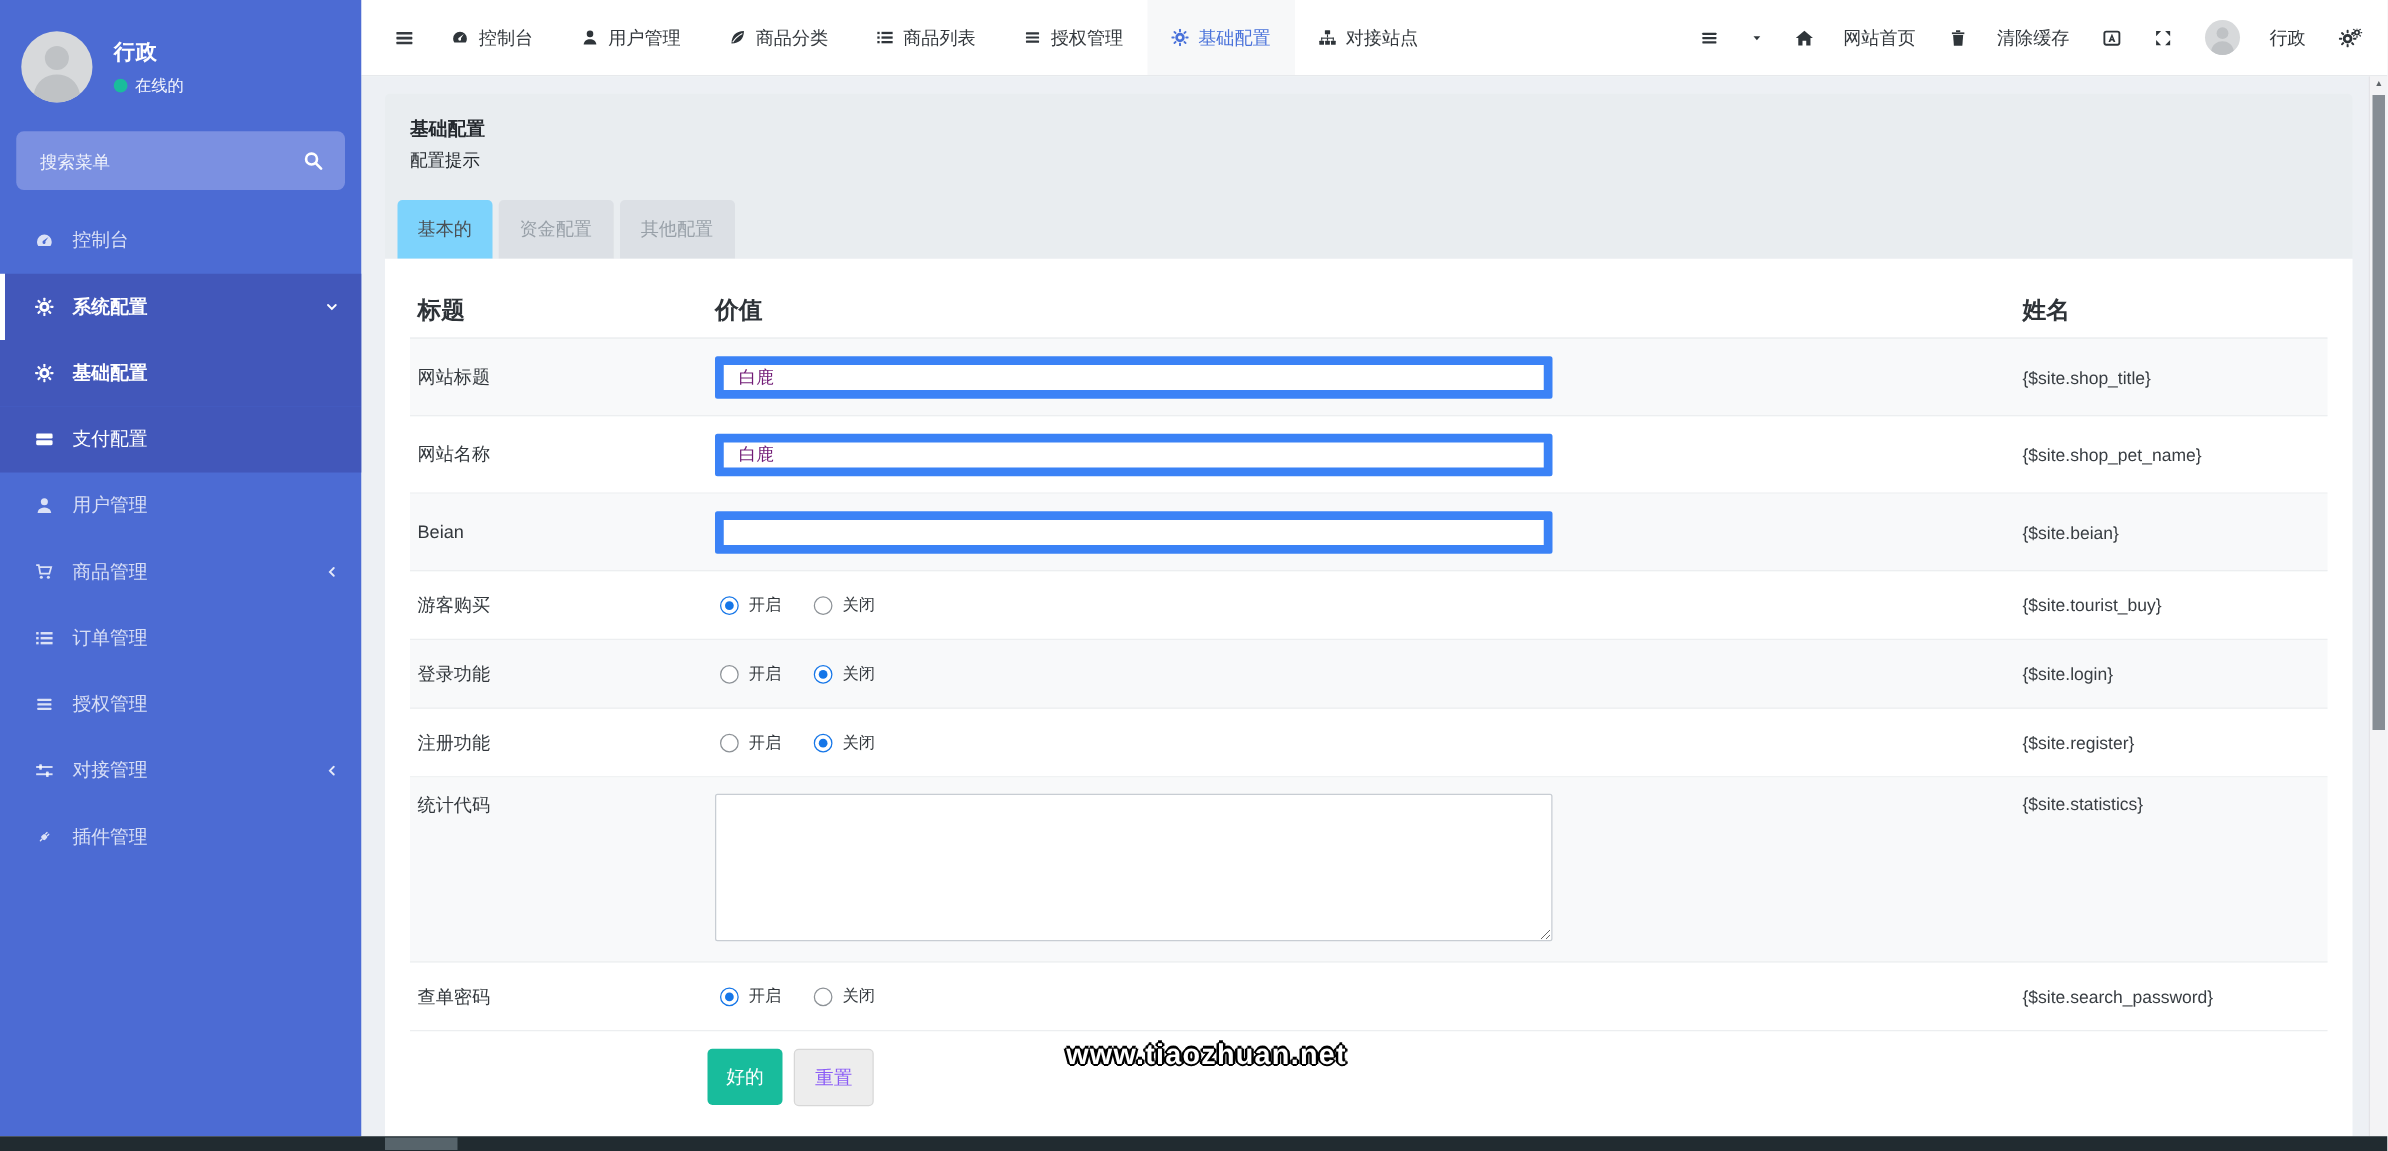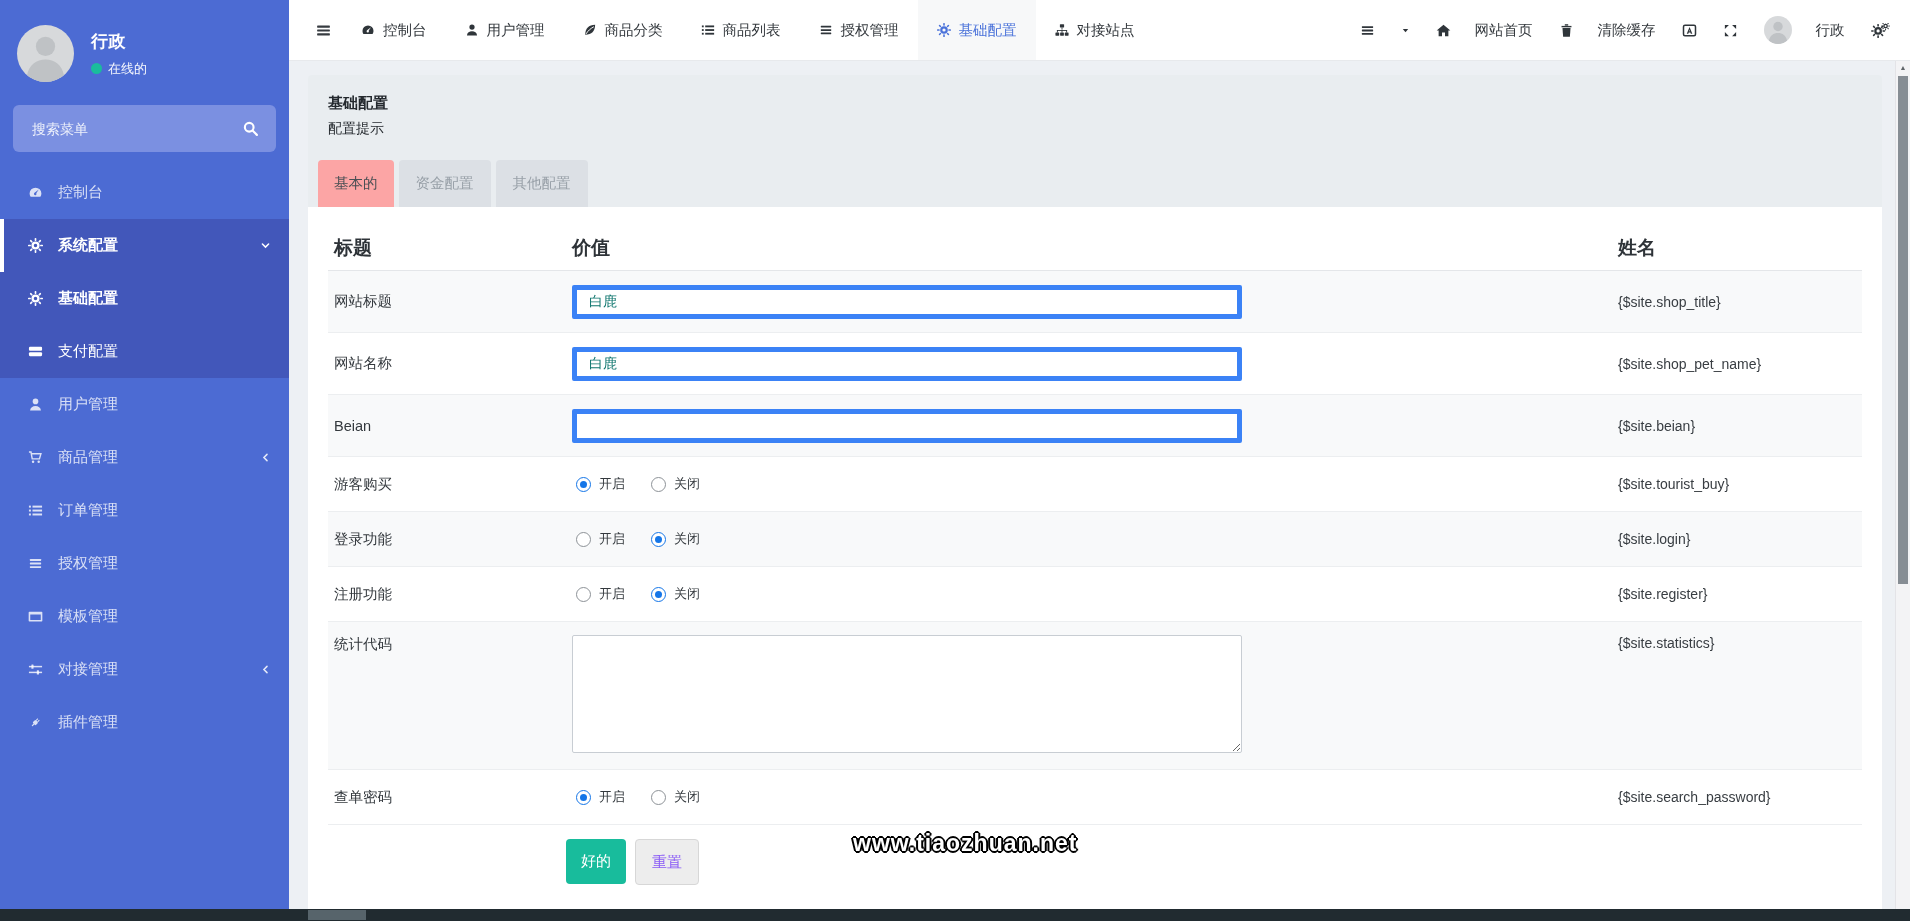--- a/index.html
+++ b/index.html
@@ -50,35 +50,35 @@
   [data-name="cogs-icon"] svg{width:1.3em;}
 
   
   .main{position:absolute;left:289px;top:60px;right:0;bottom:12px;background:#edf0f4;overflow:hidden;z-index:1;}
   .card{position:absolute;left:19px;top:15px;right:28px;bottom:-20px;}
   .card-header{position:relative;background:#e9edf0;height:132px;border-radius:4px 4px 0 0;padding:0 20px;}
   .card-title{padding-top:19px;font-size:15px;font-weight:bold;color:#24292e;}
   .card-subtitle{margin-top:7px;font-size:14px;color:#24292e;}
   .tabs{position:absolute;left:10px;bottom:0;display:flex;gap:5px;}
   .tab{height:47px;display:flex;align-items:center;padding:0 17px;font-size:14.5px;background:#dce0e5;color:#98a0a8;border-radius:4px 4px 0 0;cursor:pointer;}
-  .tab.active{background:#fca5a5;color:#4a4f54;padding:0 16px;}
+  .tab.active{background:#7dd3fc;color:#4a4f54;padding:0 16px;}
   .card-body{background:#fff;min-height:760px;padding:0 20px;position:relative;}
 
   
   .thead,.trow,.actions{display:grid;grid-template-columns:238px 1fr 250px;}
   .thead{height:45px;align-items:center;border-bottom:1px solid #e4e6e9;font-size:19px;font-weight:bold;color:#2e3338;}
   .table{padding-top:18px;}
   .cell{padding-left:6px;}
   .trow{align-items:center;border-bottom:1px solid #eceef0;font-size:14.5px;color:#33383d;}
   .trow.odd{background:#f8f9fa;}
   .trow.type-text{height:61px;}
   .trow.type-radio{height:54px;}
   .trow.type-textarea{height:147px;}
   .trow.type-textarea .cell{align-self:start;padding-top:13px;}
-  .tinput{width:670px;height:34px;box-sizing:border-box;border:5px solid #3b82f6;border-radius:2px;padding:0 12px;font-size:14px;color:#0f766e;font-family:inherit;outline:none;background:#fff;}
+  .tinput{width:670px;height:34px;box-sizing:border-box;border:7px solid #3b82f6;border-radius:2px;padding:0 12px;font-size:14px;color:#701a75;font-family:inherit;outline:none;background:#fff;}
   .tarea{width:670px;height:118px;box-sizing:border-box;border:1px solid #c8cdd3;border-radius:2px;padding:8px 12px;font-size:14px;color:#3c4146;font-family:inherit;outline:none;resize:both;background:#fff;}
   .rgroup{display:flex;align-items:center;gap:26px;padding-left:4px;}
   .ropt{display:flex;align-items:center;gap:8px;cursor:pointer;}
   .rdo{width:15px;height:15px;box-sizing:border-box;border:1px solid #8d9297;border-radius:50%;background:#fff;display:flex;align-items:center;justify-content:center;flex:none;}
   .rdo.on{border:1.5px solid #1576e8;}
   .rdo.on::after{content:"";width:7px;height:7px;border-radius:50%;background:#1576e8;}
   .rlabel{font-size:13px;color:#33383d;}
   .name-cell{font-size:14px;color:#383d42;}
 
   
@@ -228,28 +228,20 @@
       </div>
       <div class="mitem" data-name="sidebar-item-auth-mgmt">
         <span class="icon " data-name="bars-icon">
           <svg viewBox="0 0 16 16" fill="currentColor">
             <rect x="2" y="3.2" width="12" height="2" rx=".5"></rect>
             <rect x="2" y="7" width="12" height="2" rx=".5"></rect>
             <rect x="2" y="10.8" width="12" height="2" rx=".5"></rect>
           </svg>
         </span>
         <span class="mlabel" data-name="sidebar-item-label">授权管理</span>
-      </div>
-      <div class="mitem" data-name="sidebar-item-template-mgmt">
-        <span class="icon " data-name="window-icon">
-          <svg viewBox="0 0 16 16" fill="currentColor">
-            <path d="M1.5 2.8h13a.8.8 0 0 1 .8.8v8.8a.8.8 0 0 1-.8.8h-13a.8.8 0 0 1-.8-.8V3.6a.8.8 0 0 1 .8-.8zm.9 3v6h11.2v-6z"></path>
-          </svg>
-        </span>
-        <span class="mlabel" data-name="sidebar-item-label">模板管理</span>
       </div>
       <div class="mitem" data-name="sidebar-item-dock-mgmt">
         <span class="icon " data-name="sliders-icon">
           <svg viewBox="0 0 16 16" fill="currentColor">
             <rect x="1" y="4.1" width="14" height="1.6"></rect>
             <rect x="3.6" y="2.6" width="2.3" height="4.6" rx=".6"></rect>
             <rect x="1" y="10.3" width="14" height="1.6"></rect>
             <rect x="9.4" y="8.8" width="2.3" height="4.6" rx=".6"></rect>
           </svg>
         </span>

